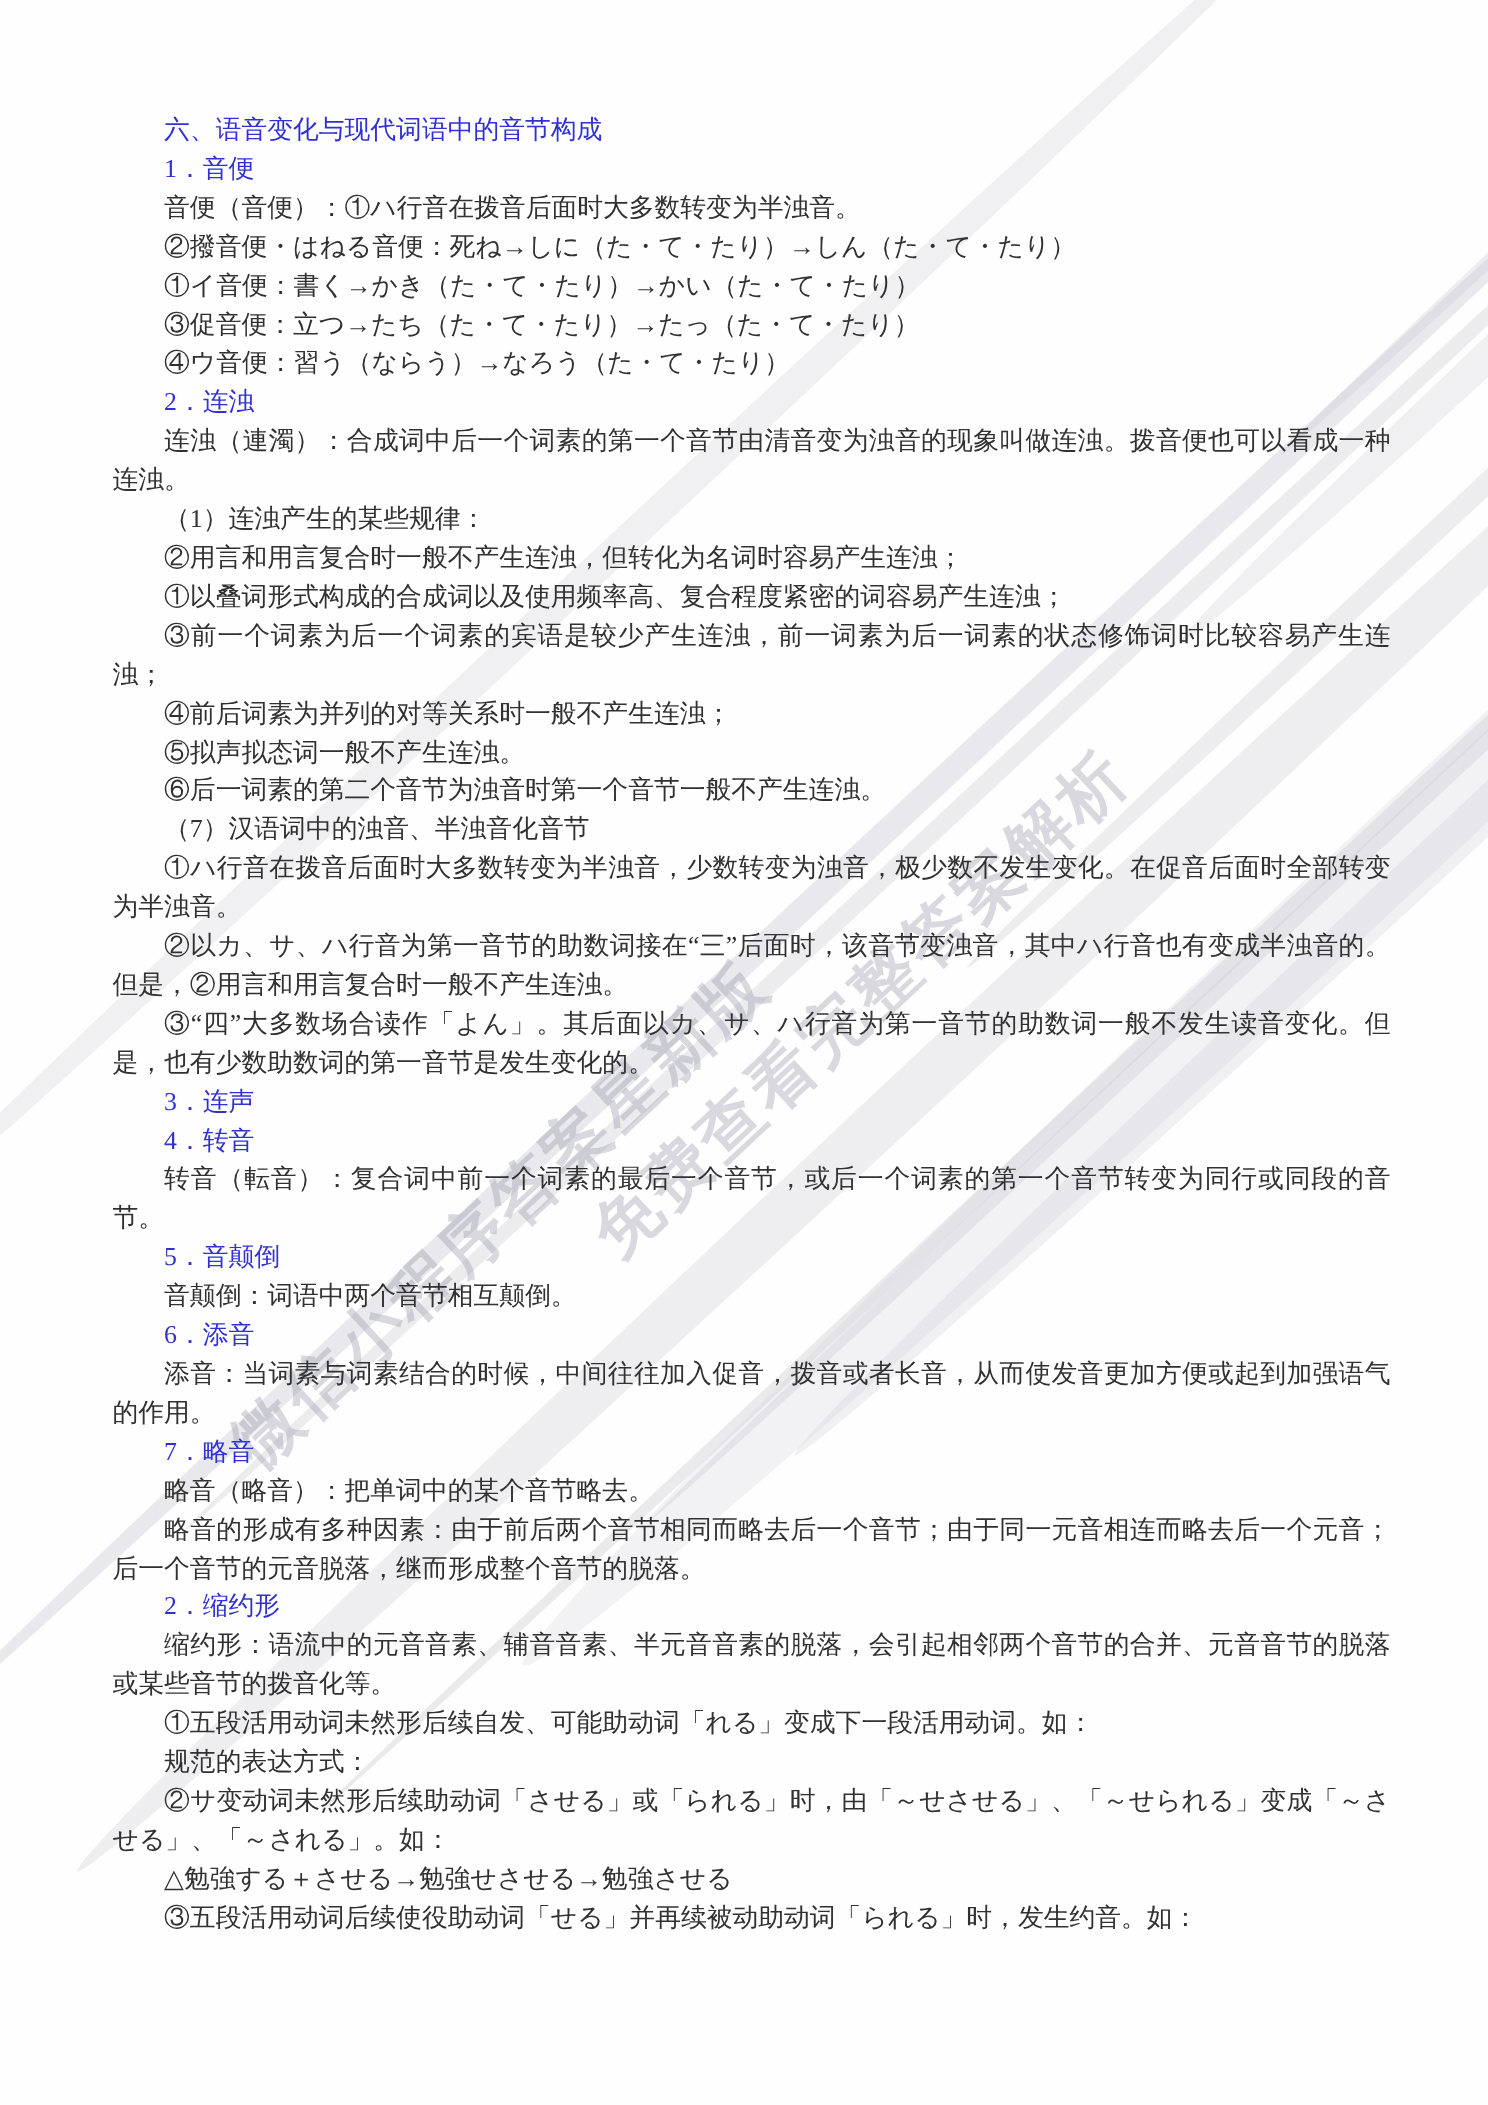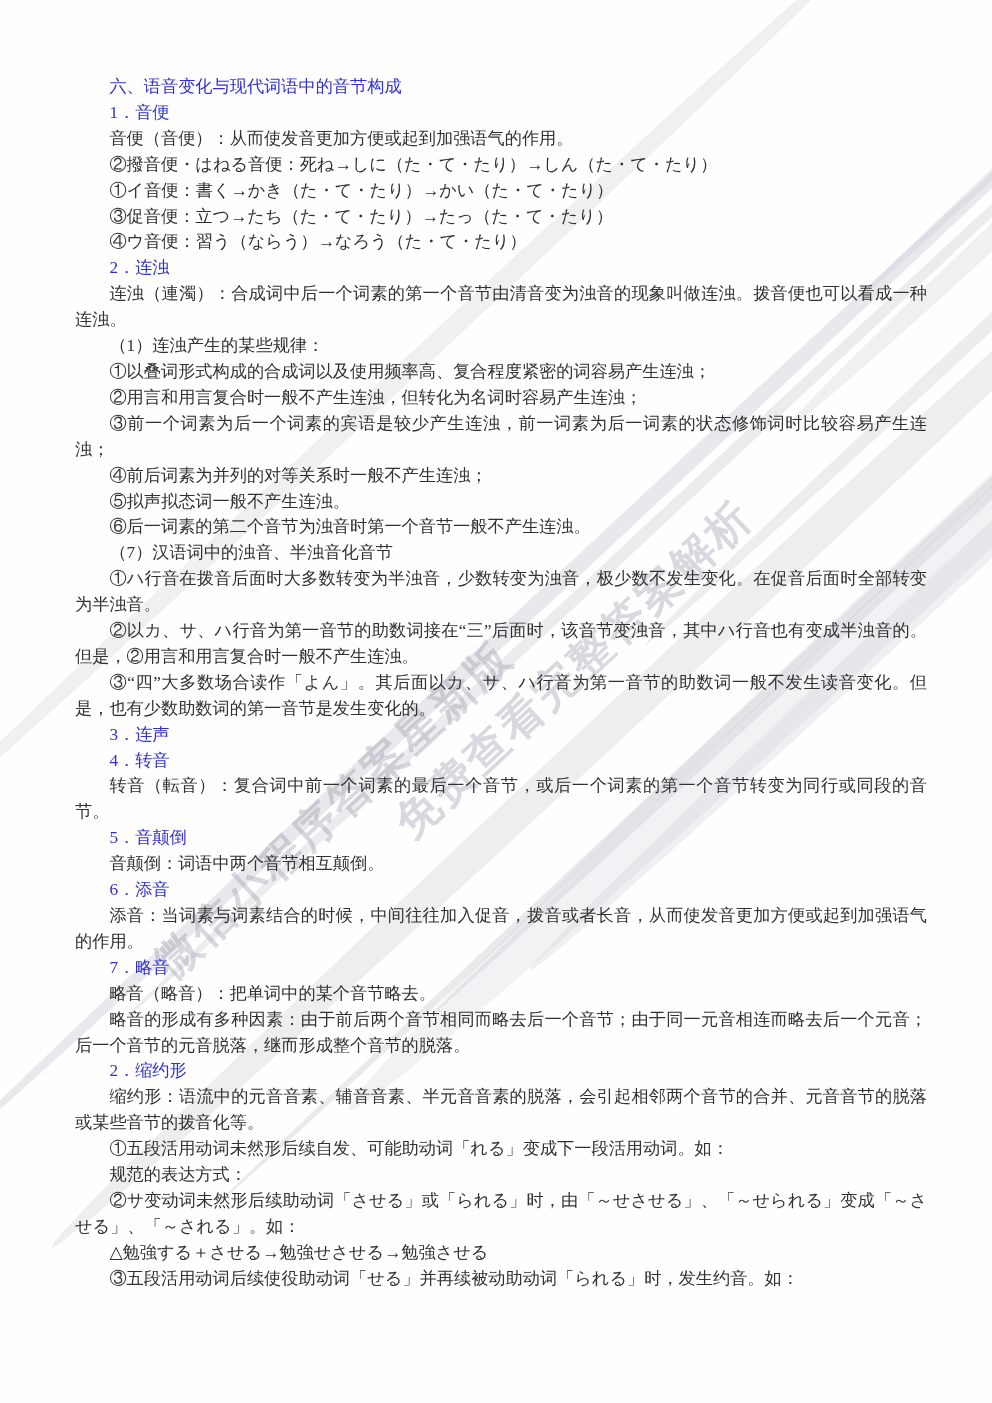--- a/index.html
+++ b/index.html
@@ -83,30 +83,30 @@
     <div class="streak" style="left:780px;top:420px;width:800px;height:22px;background:rgba(204,204,212,0.28);"></div>
     <div class="streak" style="left:850px;top:300px;width:700px;height:10px;background:rgba(198,198,208,0.30);"></div>
 
     <div class="wm-text" style="left:142px;top:948px;">微信小程序答案星新版</div>
     <div class="wm-text" style="left:382px;top:808px;">免费查看完整答案解析</div>
   </div>
 
   <div class="content">
       <div class="block heading">六、语音变化与现代词语中的音节构成</div>
       <div class="block heading">1．音便</div>
-      <div class="block para">音便（音便）：从而使发音更加方便或起到加强语气的作用。</div>
+      <div class="block para">音便（音便）：①ハ行音在拨音后面时大多数转变为半浊音。</div>
       <div class="block para">②撥音便・はねる音便：死ね→しに（た・て・たり）→しん（た・て・たり）</div>
       <div class="block para">①イ音便：書く→かき（た・て・たり）→かい（た・て・たり）</div>
       <div class="block para">③促音便：立つ→たち（た・て・たり）→たっ（た・て・たり）</div>
       <div class="block para">④ウ音便：習う（ならう）→なろう（た・て・たり）</div>
       <div class="block heading">2．连浊</div>
       <div class="block para">连浊（連濁）：合成词中后一个词素的第一个音节由清音变为浊音的现象叫做连浊。拨音便也可以看成一种连浊。</div>
       <div class="block para">（1）连浊产生的某些规律：</div>
+      <div class="block para">②用言和用言复合时一般不产生连浊，但转化为名词时容易产生连浊；</div>
       <div class="block para">①以叠词形式构成的合成词以及使用频率高、复合程度紧密的词容易产生连浊；</div>
-      <div class="block para">②用言和用言复合时一般不产生连浊，但转化为名词时容易产生连浊；</div>
       <div class="block para">③前一个词素为后一个词素的宾语是较少产生连浊，前一词素为后一词素的状态修饰词时比较容易产生连浊；</div>
       <div class="block para">④前后词素为并列的对等关系时一般不产生连浊；</div>
       <div class="block para">⑤拟声拟态词一般不产生连浊。</div>
       <div class="block para">⑥后一词素的第二个音节为浊音时第一个音节一般不产生连浊。</div>
       <div class="block para">（7）汉语词中的浊音、半浊音化音节</div>
       <div class="block para">①ハ行音在拨音后面时大多数转变为半浊音，少数转变为浊音，极少数不发生变化。在促音后面时全部转变为半浊音。</div>
       <div class="block para">②以カ、サ、ハ行音为第一音节的助数词接在“三”后面时，该音节变浊音，其中ハ行音也有变成半浊音的。但是，②用言和用言复合时一般不产生连浊。</div>
       <div class="block para">③“四”大多数场合读作「よん」。其后面以カ、サ、ハ行音为第一音节的助数词一般不发生读音变化。但是，也有少数助数词的第一音节是发生变化的。</div>
       <div class="block heading">3．连声</div>
       <div class="block heading">4．转音</div>

